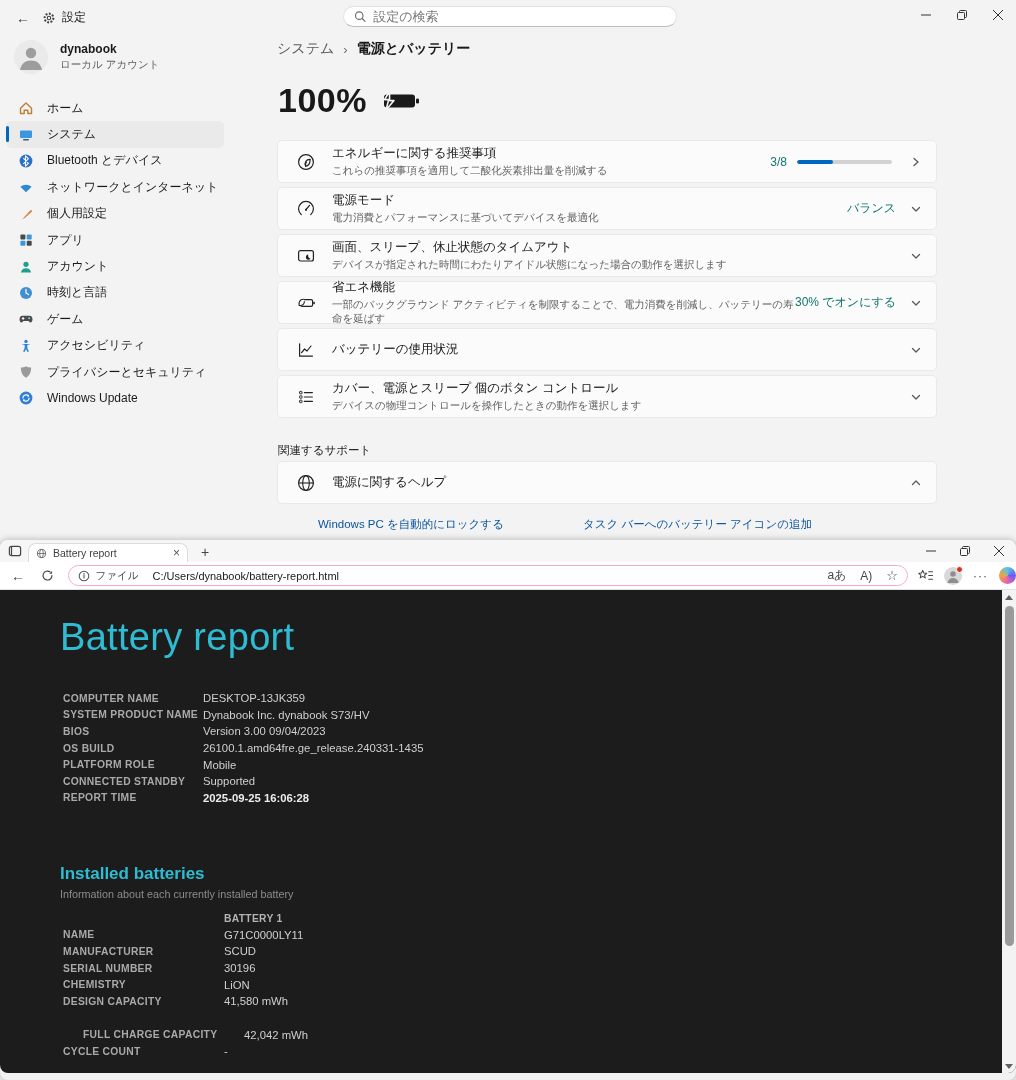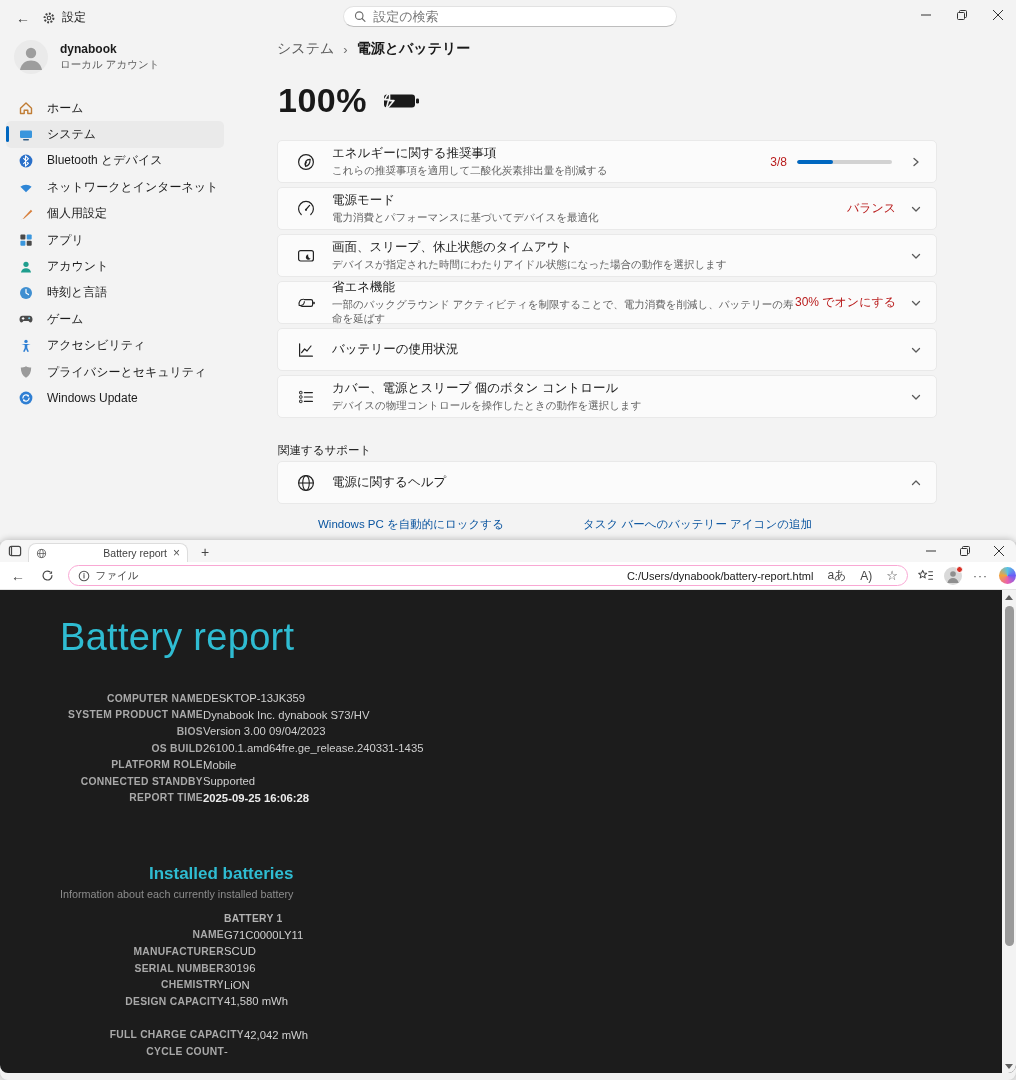--- a/index.html
+++ b/index.html
@@ -44,34 +44,34 @@
   .hero .pct { font-size:34px; font-weight:700; letter-spacing:0.5px; color:#191919; }
 
   .cards { position:absolute; left:0; top:104px; width:660px; }
   .card { height:43px; margin-bottom:4px; background:#fbfbfb; border:1px solid #e9e9e9; border-radius:5px;
     display:flex; align-items:center; padding:0 14px 0 18px; }
   .cicon { width:20px; height:20px; flex:0 0 20px; }
   .ctext { margin-left:16px; flex:1; display:flex; flex-direction:column; justify-content:center; min-width:0; }
   .ctitle { font-size:12.5px; color:#1b1b1b; }
   .csub { font-size:10.5px; color:#616161; margin-top:2.5px; }
   .csub:empty { display:none; }
-  .cval { font-size:12px; color:#b91c1c; margin-right:10px; white-space:nowrap; }
+  .cval { font-size:12px; color:#0f766e; margin-right:10px; white-space:nowrap; }
   .cval:empty { display:none; }
   .progress { width:95px; height:4px; border-radius:2px; background:#d2d2d2; margin-right:14px; overflow:hidden; }
   .pfill { display:block; height:100%; background:#0067c0; border-radius:2px; width:0; }
   .chev { width:12px; height:12px; margin-left:4px; flex:0 0 12px; }
 
   .related-h { position:absolute; left:1px; top:407px; font-size:11.5px; color:#1b1b1b; }
   .helpcard { position:absolute; left:0; top:425px; width:660px; }
   .links { position:absolute; left:0; top:481px; width:660px; height:18px; }
   .slink { position:absolute; font-size:11.5px; color:#09549f; text-decoration:none; }
 
   
   .browser { position:absolute; left:0; top:540px; width:1016px; height:540px;
-    background:#f2f2f2; border-radius:8px; box-shadow:0 -1px 6px rgba(0,0,0,.22); overflow:hidden;text-align:right; }
+    background:#f2f2f2; border-radius:8px; box-shadow:0 -1px 6px rgba(0,0,0,.22); overflow:hidden; }
   .b-tabstrip { position:absolute; left:0; top:0; width:100%; height:22px; background:#f6f6f6; }
   .b-tabactions { position:absolute; left:8px; top:4px; width:14px; height:14px; }
   .b-tab { position:absolute; left:28px; top:3px; width:160px; height:19px; background:#fff;
     border:1px solid #ddd; border-bottom:0; border-radius:8px 8px 0 0;
     display:flex; align-items:center; padding:0 7px; gap:6px; }
   .b-tab-title { font-size:10.5px; color:#3f3f3f; flex:1; white-space:nowrap; overflow:hidden; }
   .b-tab-close { font-size:12px; color:#555; line-height:1; }
   .b-newtab { position:absolute; left:196px; top:3px; width:18px; height:18px; display:flex;
     align-items:center; justify-content:center; font-size:14px; color:#444; }
   .b-winbtns { position:absolute; right:0; top:0; display:flex; }

